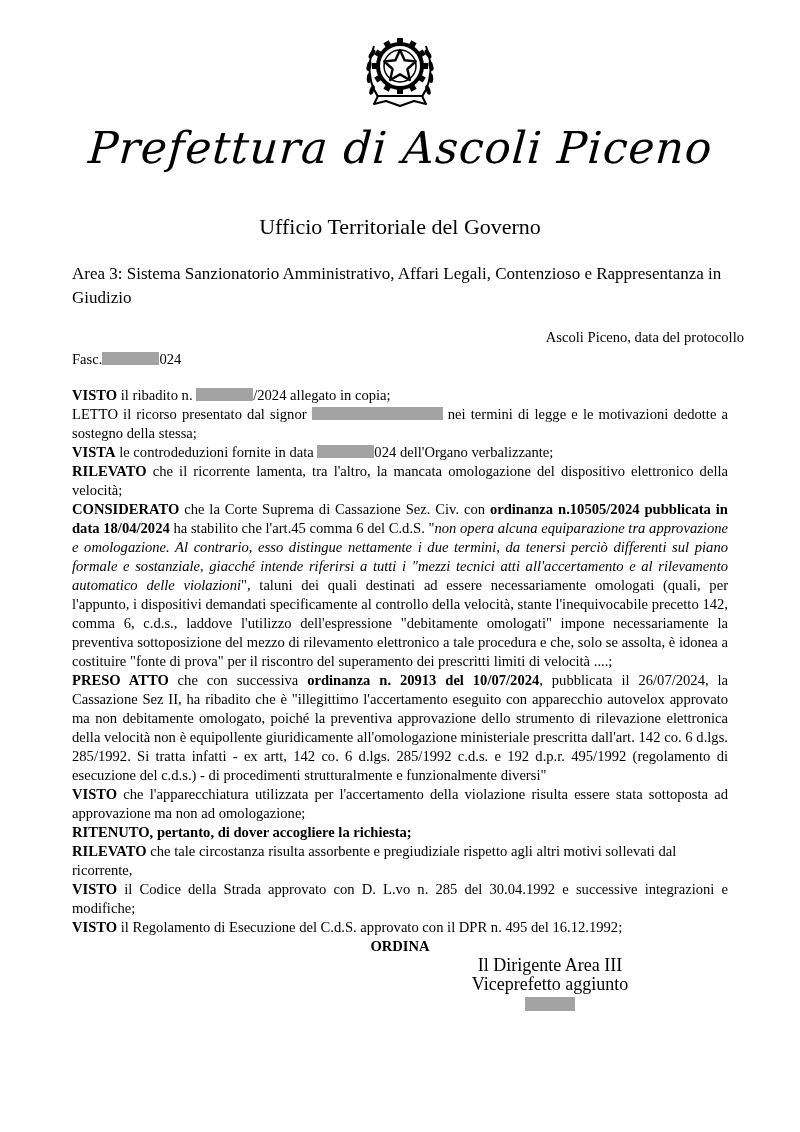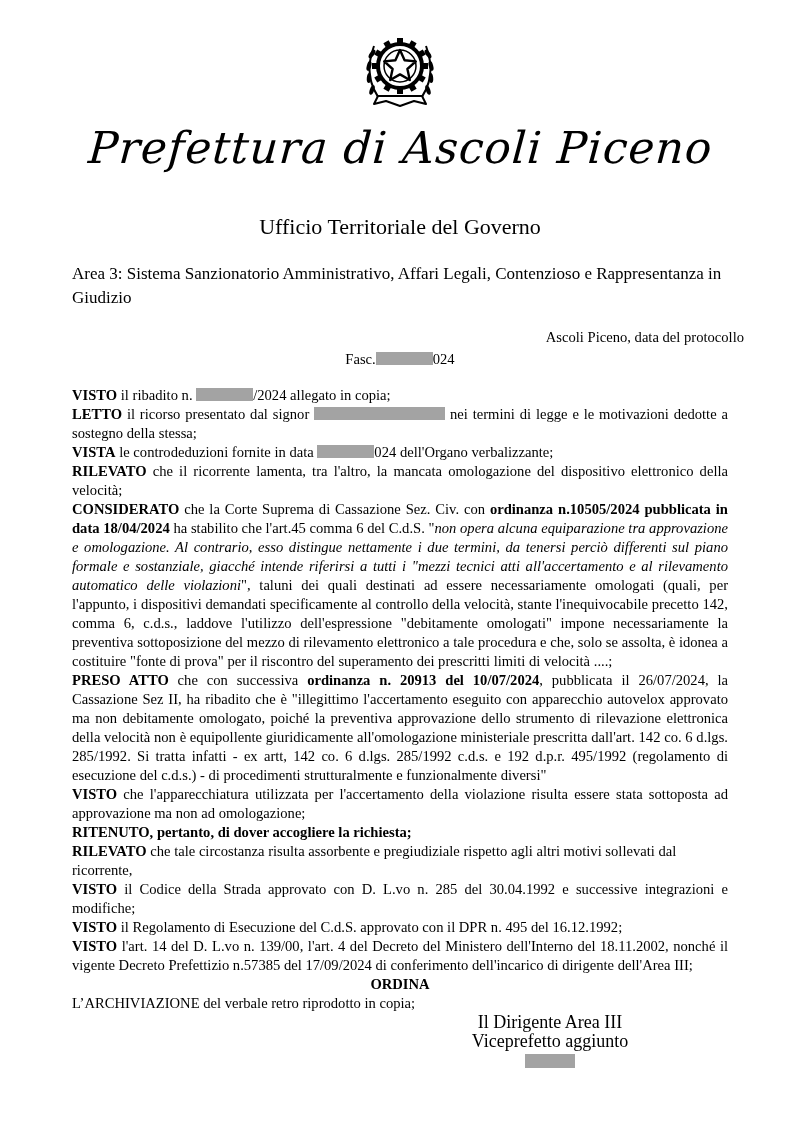--- a/index.html
+++ b/index.html
@@ -39,21 +39,21 @@
     line-height:1.4;
     margin:22px auto 0 auto;
     max-width:660px;
   }
   
   .doc-body{margin-top:18px;font-size:14.6px;line-height:19px;}
   .para{margin:0;text-align:justify;}
   .para.left{text-align:left;}
   .para.center{text-align:center;}
   .para.date-line{text-align:right;margin-right:-16px;margin-bottom:3px;}
-  .para.fasc-line{text-align:center;margin-bottom:17px;}
+  .para.fasc-line{text-align:left;margin-bottom:17px;}
   .redact{
     display:inline-block;
     height:13px;
     vertical-align:-1px;
     background:#a3a3a3;
   }
   
   .signature{
     width:300px;
     margin-left:auto;
@@ -141,33 +141,31 @@
   <div class="doc-title">Prefettura di Ascoli Piceno</div>
 
   <div class="office-line">Ufficio Territoriale del Governo</div>
 
   <div class="area-line">Area 3: Sistema Sanzionatorio Amministrativo, Affari Legali, Contenzioso e Rappresentanza in Giudizio</div>
 
   <div class="doc-body" id="doc-body">
       <p class="para date-line"><span>Ascoli Piceno, data del protocollo</span></p>
       <p class="para fasc-line"><span>Fasc.</span><span class="redact" style="width: 57px; background: rgb(163, 163, 163);"></span><span>024</span></p>
       <p class="para"><span style="font-weight: bold;">VISTO</span><span> il ribadito n. </span><span class="redact" style="width: 57px; background: rgb(163, 163, 163);"></span><span>/2024 allegato in copia;</span></p>
-      <p class="para"><span style="font-weight: bold;">LETTO</span><span> il ricorso presentato dal signor </span><span class="redact" style="width: 131px; background: rgb(163, 163, 163);"></span><span> nei termini di legge e le motivazioni dedotte a sostegno della stessa;</span></p>
+      <p class="para"><span style="font-weight: normal;">LETTO</span><span> il ricorso presentato dal signor </span><span class="redact" style="width: 131px; background: rgb(163, 163, 163);"></span><span> nei termini di legge e le motivazioni dedotte a sostegno della stessa;</span></p>
       <p class="para"><span style="font-weight: bold;">VISTA</span><span> le controdeduzioni fornite in data </span><span class="redact" style="width: 57px; background: rgb(163, 163, 163);"></span><span>024 dell'Organo verbalizzante;</span></p>
       <p class="para"><span style="font-weight: bold;">RILEVATO</span><span> che il ricorrente lamenta, tra l'altro, la mancata omologazione del dispositivo elettronico della velocità;</span></p>
       <p class="para"><span style="font-weight: bold;">CONSIDERATO</span><span> che la Corte Suprema di Cassazione Sez. Civ. con </span><span style="font-weight: bold;">ordinanza n.10505/2024 pubblicata in data 18/04/2024</span><span> ha stabilito che l'art.45 comma 6 del C.d.S. "</span><span style="font-style: italic;">non opera alcuna equiparazione tra approvazione e omologazione. Al contrario, esso distingue nettamente i due termini, da tenersi perciò differenti sul piano formale e sostanziale, giacché intende riferirsi a tutti i "mezzi tecnici atti all'accertamento e al rilevamento automatico delle violazioni</span><span>", taluni dei quali destinati ad essere necessariamente omologati (quali, per l'appunto, i dispositivi demandati specificamente al controllo della velocità, stante l'inequivocabile precetto 142, comma 6, c.d.s., laddove l'utilizzo dell'espressione "debitamente omologati" impone necessariamente la preventiva sottoposizione del mezzo di rilevamento elettronico a tale procedura e che, solo se assolta, è idonea a costituire "fonte di prova" per il riscontro del superamento dei prescritti limiti di velocità ....;</span></p>
       <p class="para"><span style="font-weight: bold;">PRESO ATTO</span><span> che con successiva </span><span style="font-weight: bold;">ordinanza n. 20913 del 10/07/2024</span><span>, pubblicata il 26/07/2024, la Cassazione Sez II, ha ribadito che è "illegittimo l'accertamento eseguito con apparecchio autovelox approvato ma non debitamente omologato, poiché la preventiva approvazione dello strumento di rilevazione elettronica della velocità non è equipollente giuridicamente all'omologazione ministeriale prescritta dall'art. 142 co. 6 d.lgs. 285/1992. Si tratta infatti - ex artt, 142 co. 6 d.lgs. 285/1992 c.d.s. e 192 d.p.r. 495/1992 (regolamento di esecuzione del c.d.s.) - di procedimenti strutturalmente e funzionalmente diversi"</span></p>
       <p class="para"><span style="font-weight: bold;">VISTO</span><span> che l'apparecchiatura utilizzata per l'accertamento della violazione risulta essere stata sottoposta ad approvazione ma non ad omologazione;</span></p>
       <p class="para left"><span style="font-weight: bold;">RITENUTO, pertanto, di dover accogliere la richiesta;</span></p>
       <p class="para left"><span style="font-weight: bold;">RILEVATO</span><span> che tale circostanza risulta assorbente e pregiudiziale rispetto agli altri motivi sollevati dal ricorrente,</span></p>
       <p class="para"><span style="font-weight: bold;">VISTO</span><span> il Codice della Strada approvato con D. L.vo n. 285 del 30.04.1992 e successive integrazioni e modifiche;</span></p>
       <p class="para left"><span style="font-weight: bold;">VISTO</span><span> il Regolamento di Esecuzione del C.d.S. approvato con il DPR n. 495 del 16.12.1992;</span></p>
-      <p class="para"><span style="font-weight: bold;">VISTO</span><span> l'art. 14 del D. L.vo n. 139/00, l'art. 4 del Decreto del Ministero dell'Interno del 18.11.2002, nonché il vigente Decreto Prefettizio n.57385 del 17/09/2024 di conferimento dell'incarico di dirigente dell'Area III;</span></p>
       <p class="para center"><span style="font-weight: bold;">ORDINA</span></p>
-      <p class="para left"><span>L’ARCHIVIAZIONE del verbale retro riprodotto in copia;</span></p>
     </div>
 
   <div class="signature">
     <div>Il Dirigente Area III</div>
     <div>Viceprefetto aggiunto</div>
     <div class="sig-redact redact-static" style="background: rgb(163, 163, 163);"></div>
   </div>
 
 </div>
 

